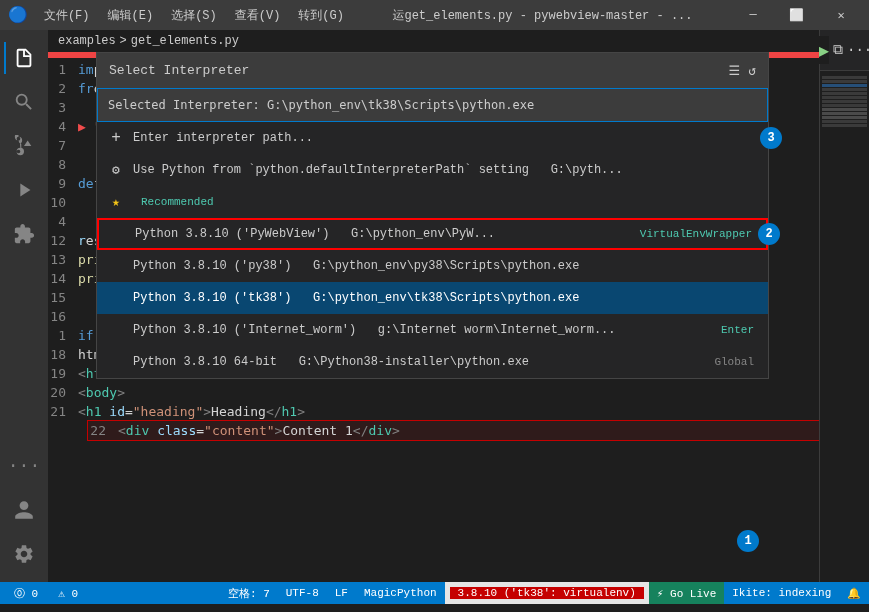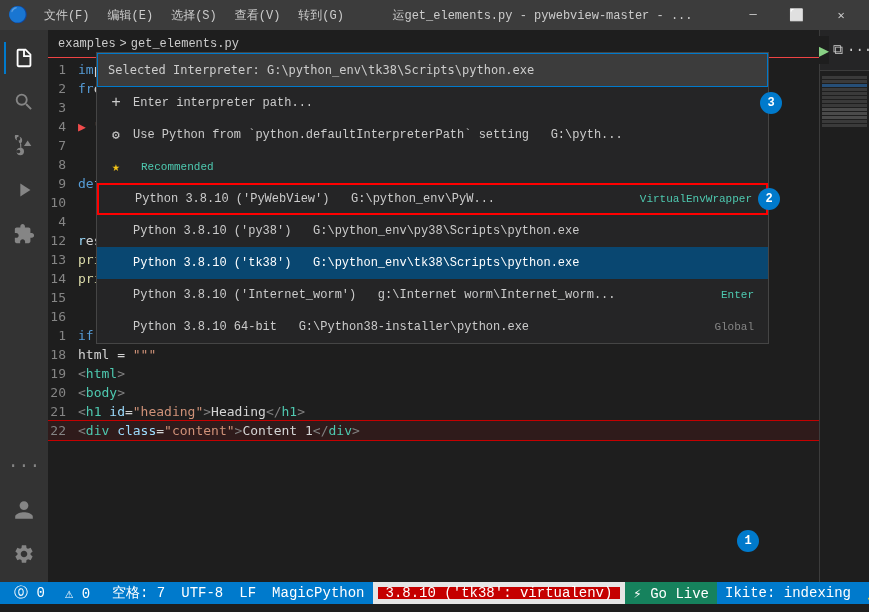--- a/index.html
+++ b/index.html
@@ -117,21 +117,21 @@
 
     
     .breadcrumb {
       height: 28px;
       background: #1e1e1e;
       display: flex;
       align-items: center;
       padding: 0 10px;
       font-size: 12px;
       color: #858585;
-      border-bottom: 1px solid #ef4444;
+      border-bottom: 6px solid #ef4444;
     }
     .breadcrumb span { color: #cccccc; }
     .breadcrumb .sep { margin: 0 4px; }
 
     
     .code-editor {
       flex: 1;
       background: #1e1e1e;
       overflow: hidden;
       position: relative;
@@ -184,21 +184,21 @@
       background: linear-gradient(to bottom, #2a2d2e 0%, #2a2d2e 100%);
       opacity: 0.6;
     }
 
     
     .status-bar {
       height: 22px;
       background: #007acc;
       display: flex;
       align-items: center;
-      font-size: 14px;
+      font-size: 11px;
       color: white;
     }
     .status-left {
       display: flex;
       align-items: center;
       gap: 4px;
       padding: 0 6px;
     }
     .status-right {
       display: flex;
@@ -501,28 +501,35 @@
         <span><span style="color:#d4d4d4;">    </span><span style="color:#808080;">&lt;</span><span class="tag">html</span><span style="color:#808080;">&gt;</span></span>
       </div>
       <div class="code-row">
         <span class="ln">20</span>
         <span><span style="color:#d4d4d4;">        </span><span style="color:#808080;">&lt;</span><span class="tag">body</span><span style="color:#808080;">&gt;</span></span>
       </div>
       <div class="code-row">
         <span class="ln">21</span>
         <span><span style="color:#d4d4d4;">            </span><span style="color:#808080;">&lt;</span><span class="tag">h1</span><span style="color:#d4d4d4;"> </span><span style="color:#9cdcfe;">id</span><span style="color:#d4d4d4;">=</span><span class="st">"heading"</span><span style="color:#808080;">&gt;</span><span style="color:#d4d4d4;">Heading</span><span style="color:#808080;">&lt;/</span><span class="tag">h1</span><span style="color:#808080;">&gt;</span></span>
       </div>
-      <div class="code-row" style="background: rgba(255,0,0,0.08); outline: 1px solid #c50000;">
+      <div class="code-row" style="background: rgba(255,0,0,0.08); outline: 1px solid #c50000; margin-left: 40px;">
         <span class="ln">22</span>
         <span><span style="color:#d4d4d4;">            </span><span style="color:#808080;">&lt;</span><span class="tag">div</span><span style="color:#d4d4d4;"> </span><span style="color:#9cdcfe;">class</span><span style="color:#d4d4d4;">=</span><span class="st">"content"</span><span style="color:#808080;">&gt;</span><span style="color:#d4d4d4;">Content 1</span><span style="color:#808080;">&lt;/</span><span class="tag">div</span><span style="color:#808080;">&gt;</span></span>
       </div>
     </div>
 
     <div class="interpreter-overlay" style="top:22px;">
 
+      <div class="interpreter-header">
+        <span>Select Interpreter</span>
+        <div class="interpreter-header-icons">
+          <span style="cursor:pointer;">☰</span>
+          <span style="cursor:pointer;">↺</span>
+        </div>
+      </div>
 
       <div class="interpreter-search">
         <input type="text" value="Selected Interpreter: G:\python_env\tk38\Scripts\python.exe" style="width: 100%; background: rgb(60, 60, 60); border: none; outline: none; color: rgb(204, 204, 204); font-size: 12px; padding: 6px 10px; height: 32px; font-family: Consolas, monospace;">
       </div>
 
       <div class="enter-path-row" style="position:relative;">
         <span class="enter-path-plus">+</span>
         <span class="enter-path-text">Enter interpreter path...</span>
 
         <div class="num-circle circle-badge-3" style="position:absolute; right:-14px; top:50%; transform:translateY(-50%);">3</div>

